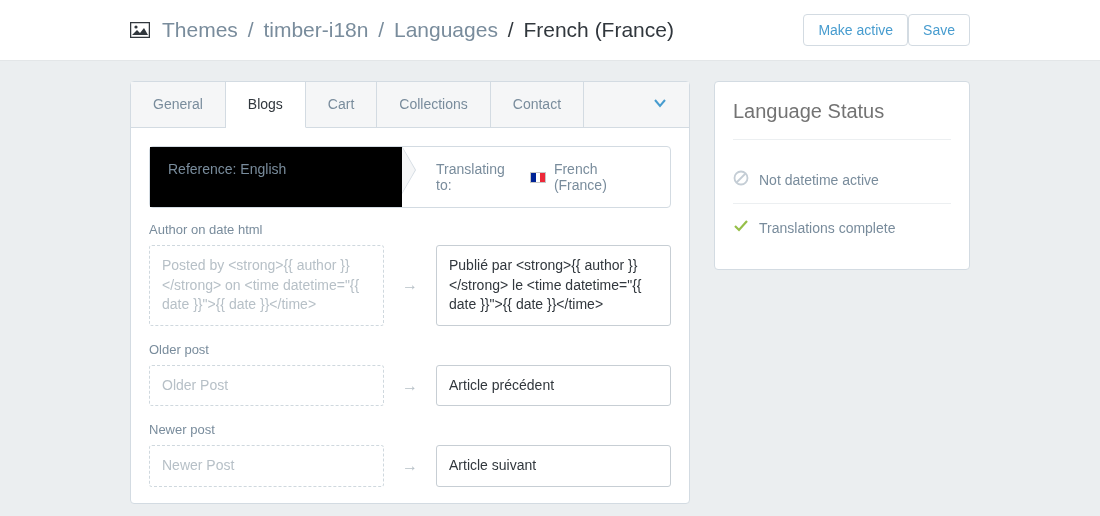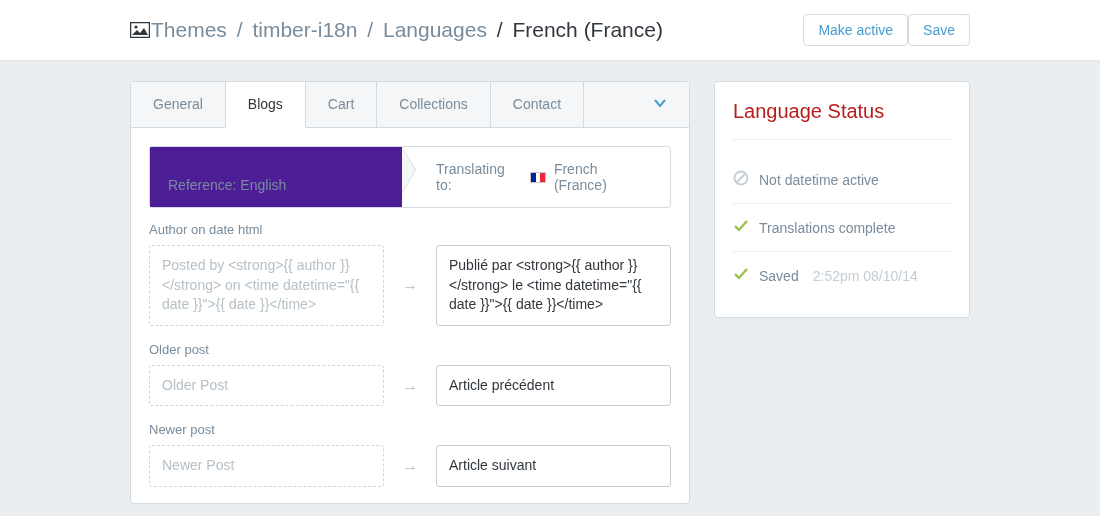--- a/index.html
+++ b/index.html
@@ -1,47 +1,47 @@
 <!DOCTYPE html>
 <html><head>
 <meta charset="utf-8">
 <style>
 * { box-sizing: border-box; margin: 0; padding: 0; }
 body { font-family: -apple-system, "Helvetica Neue", Arial, sans-serif; font-size: 14px; color: #31373d; background: #ebeef0; }
 .top-bar { background: #fff; border-bottom: 1px solid #e3e6e8; padding: 14px 130px; display: flex; align-items: center; justify-content: space-between; }
-.breadcrumb-wrap { display: flex; align-items: center; gap: 1px; }
+.breadcrumb-wrap { display: flex; align-items: center; gap: 12px; }
 .image-icon { display: inline-flex; align-items: center; }
 .breadcrumb { font-size: 21px; font-weight: 400; }
 .breadcrumb a { color: #798c9c; text-decoration: none; }
 .breadcrumb .sep { color: #798c9c; margin: 0 4px; }
 .breadcrumb .dark { color: #31373d; }
 .top-actions { display: flex; }
 .btn-outline { border: 1px solid #d3dbe2; color: #479ccf; background: #fff; padding: 7px 14px; border-radius: 4px; font-size: 14px; cursor: pointer; }
 .page { padding: 20px 130px; display: flex; gap: 24px; align-items: flex-start; }
 .main-col { flex: 1; background: #fff; border: 1px solid #d3dbe2; border-radius: 4px; padding: 0; }
 .tabs { display: flex; border-bottom: 1px solid #d3dbe2; background: #f5f6f7; border-radius: 4px 4px 0 0; }
 .tab { padding: 14px 22px; color: #798c9c; border-right: 1px solid #d3dbe2; cursor: pointer; background: #f5f6f7; font-size: 14px; }
 .tab.active { background: #fff; color: #31373d; border-bottom: 1px solid #fff; margin-bottom: -1px; }
 .tab.chev { flex: 0 0 auto; border-right: none; margin-left: auto; color: #479ccf; }
 .lang-bar { margin: 18px 18px 0; display: flex; border: 1px solid #d3dbe2; border-radius: 4px; overflow: visible; position: relative; }
 .lang-bar .cell { padding: 14px 18px; color: #798c9c; flex: 1; position: relative; }
-.lang-bar .cell.first { background: #4c1d95; display: flex; align-items: flex-end; }
+.lang-bar .cell.first { background: #000000; display: flex; align-items: flex-start; }
 .lang-bar .cell.first::after { content: ""; position: absolute; right: -13px; top: 0; width: 0; height: 0; border-top: 23px solid transparent; border-bottom: 23px solid transparent; border-left: 13px solid #f5f6f7; z-index: 2; }
 .lang-bar .cell.first::before { content: ""; position: absolute; right: -14px; top: -1px; width: 0; height: 0; border-top: 24px solid transparent; border-bottom: 24px solid transparent; border-left: 14px solid #d3dbe2; z-index: 1; }
 .lang-bar .cell.second { padding-left: 34px; display: flex; align-items: center; gap: 8px; }
 .flag { display: inline-block; width: 16px; height: 11px; background: linear-gradient(to right, #002395 0 33%, #fff 33% 67%, #ed2939 67% 100%); border: 1px solid #c7c7c7; }
 .section-title { font-size: 18px; color: #31373d; margin: 22px 18px 0; }
 .field-set { padding: 14px 18px 0; }
 .field-label { color: #798c9c; font-size: 13px; margin-bottom: 8px; display: block; }
 .pair { display: flex; align-items: center; gap: 18px; margin-bottom: 16px; }
 .ref-box { flex: 1; border: 1px dashed #cfd8de; border-radius: 3px; padding: 10px 12px; color: #b7c0c7; font-size: 14px; line-height: 1.4; background: #fff; }
 .trans-box { flex: 1; border: 1px solid #c7ced4; border-radius: 3px; padding: 10px 12px; color: #31373d; font-size: 14px; line-height: 1.4; font-family: inherit; resize: none; }
 .arrow { color: #b7c0c7; font-size: 16px; }
 .sidebar { width: 256px; background: #fff; border: 1px solid #d3dbe2; border-radius: 4px; padding: 18px; }
-.sidebar h2 { font-size: 20px; color: #b91c1c; font-weight: 400; margin-bottom: 16px; padding-bottom: 16px; border-bottom: 1px solid #eceff1; }
+.sidebar h2 { font-size: 20px; color: #737373; font-weight: 400; margin-bottom: 16px; padding-bottom: 16px; border-bottom: 1px solid #eceff1; }
 .status-row { display: flex; align-items: center; gap: 10px; padding: 14px 0; border-bottom: 1px solid #eceff1; color: #798c9c; font-size: 14px; }
 .status-row:last-child { border-bottom: none; }
 .status-row .ts { color: #c4cdd5; margin-left: 4px; }
 .ico-circ { color: #c4cdd5; }
 .ico-check { color: #96bf48; }
 </style>
 </head>
 <body>
 
 <div class="top-bar">
@@ -134,23 +134,14 @@
       <span>Not datetime active</span>
     </div>
     <div class="status-row">
       <span class="ico-check">
         <svg width="16" height="16" viewBox="0 0 16 16">
             <path d="M2 8 L6 12 L14 3" fill="none" stroke="#96bf48" stroke-width="2.2"></path>
           </svg>
       </span>
       <span>Translations complete</span>
     </div>
-    <div class="status-row">
-      <span class="ico-check">
-        <svg width="16" height="16" viewBox="0 0 16 16">
-            <path d="M2 8 L6 12 L14 3" fill="none" stroke="#96bf48" stroke-width="2.2"></path>
-          </svg>
-      </span>
-      <span>Saved</span>
-      <span class="ts">2:52pm 08/10/14</span>
-    </div>
   </div>
 </div>
 
 </body></html>

